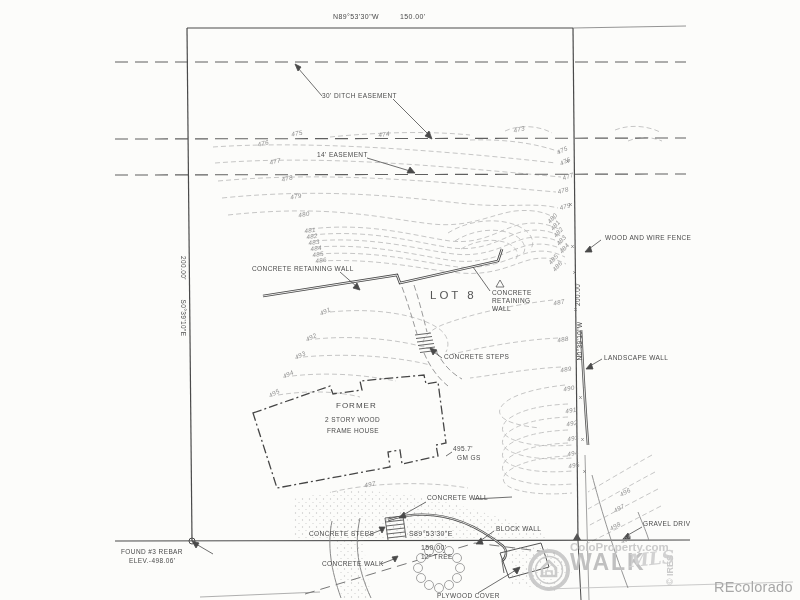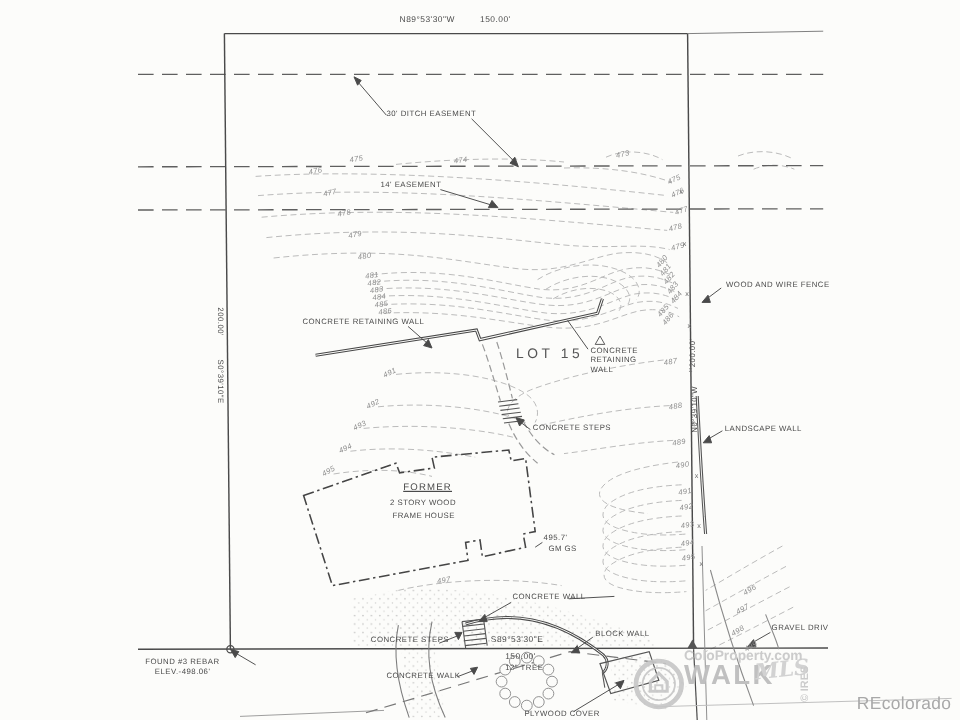--- a/index.html
+++ b/index.html
@@ -9,21 +9,21 @@
     font-family:"Liberation Sans",sans-serif;
     -webkit-font-smoothing:antialiased;
   }
   #linework{position:absolute;left:0;top:0;}
   .lbl{
     position:absolute;
     font:6.5px/1.25 "Liberation Sans",sans-serif;
     color:#4a4a4a;letter-spacing:.4px;white-space:pre-line;
   }
   .sz7{font-size:7px;}
-  .sz8{font-size:8px;text-decoration:underline;}
+  .sz8{font-size:8px;}
   .lot{font-size:11.5px;letter-spacing:3px;color:#555;}
   .rot90{transform:rotate(90deg);transform-origin:center;}
   .rotm90{transform:rotate(-90deg);transform-origin:center;}
   .contour{
     position:absolute;font:italic 6.3px "Liberation Sans",sans-serif;
     color:#8f8f8f;letter-spacing:.3px;white-space:nowrap;
   }
   .fmark{
     position:absolute;font:6px "Liberation Sans",sans-serif;color:#6e6e6e;
   }
@@ -244,21 +244,21 @@
   <div class="lbl" style="left:322px;top:92px;">30' DITCH EASEMENT</div>
   <div class="lbl" style="left:317px;top:151px;">14' EASEMENT</div>
 
   <div class="lbl rot90" style="left:160px;top:264px;width:46px;text-align:center;">200.00'</div>
   <div class="lbl rot90" style="left:155px;top:314px;width:56px;text-align:center;">S0°39'10"E</div>
   <div class="lbl rotm90" style="left:555px;top:290px;width:46px;text-align:center;">200.00'</div>
   <div class="lbl rotm90" style="left:552px;top:337px;width:56px;text-align:center;">N0°39'10"W</div>
 
   <div class="lbl" style="left:605px;top:234px;">WOOD AND WIRE FENCE</div>
   <div class="lbl" style="left:252px;top:265px;">CONCRETE RETAINING WALL</div>
-  <div class="lbl lot" style="left:430px;top:288px;">LOT 15</div>
+  <div class="lbl lot" style="left:430px;top:288px;">LOT 8</div>
   <div class="lbl" style="left:492px;top:289px;">CONCRETE
 RETAINING
 WALL</div>
   <div class="lbl" style="left:444px;top:353px;">CONCRETE STEPS</div>
   <div class="lbl" style="left:604px;top:354px;">LANDSCAPE WALL</div>
 
   <div class="lbl sz8" style="left:336px;top:401px;letter-spacing:1px;">FORMER</div>
   <div class="lbl" style="left:325px;top:416px;">2 STORY WOOD</div>
   <div class="lbl" style="left:327px;top:427px;">FRAME HOUSE</div>
 

